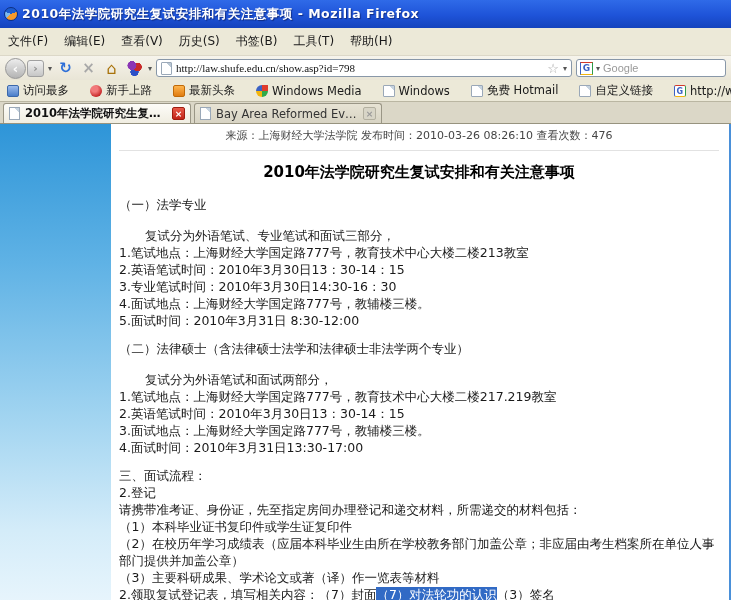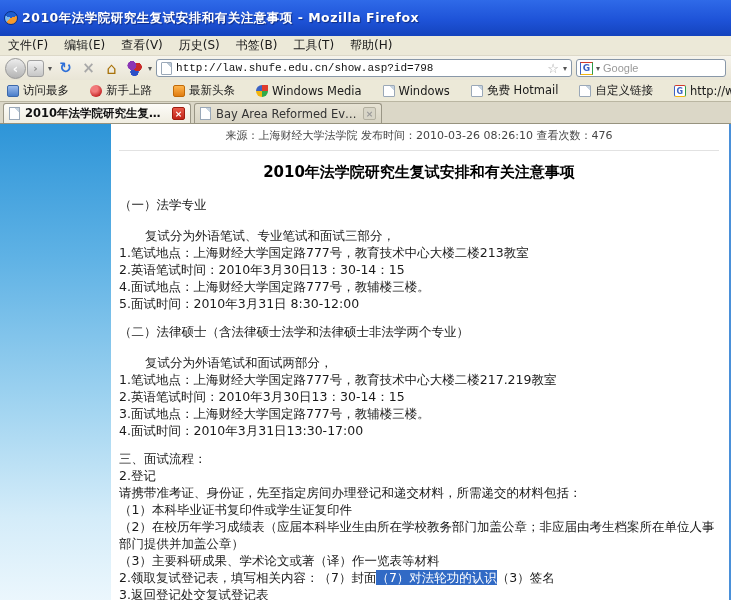--- a/index.html
+++ b/index.html
@@ -1,45 +1,45 @@
 <!DOCTYPE html>
 <html><head>
 <meta charset="utf-8">
 <style>
   * { box-sizing: border-box; }
   html,body { margin:0; padding:0; }
   body { width:731px; height:600px; overflow:hidden; font-family:"DejaVu Sans","Liberation Sans",sans-serif; background:#fff; }
   #window { width:731px; height:600px; display:flex; flex-direction:column; position:relative; }
 
   
-  .titlebar { height:36px; flex:none; background:linear-gradient(#2f6ae8 0%,#1e53d8 55%,#1443bd 100%); display:flex; align-items:center; padding:0 4px; gap:4px; }
+  .titlebar { height:28px; flex:none; background:linear-gradient(#2f6ae8 0%,#1e53d8 55%,#1443bd 100%); display:flex; align-items:center; padding:0 4px; gap:4px; }
   .fx-logo { width:14px; height:14px; flex:none; border-radius:50%; background:conic-gradient(from 110deg,#f79a2c 0 120deg,#7db9ee 120deg 180deg,#1d5dd0 180deg 320deg,#f79a2c 320deg); border:1px solid #0d2f80; }
   .titletext { color:#fff; font-weight:bold; font-size:12.5px; white-space:nowrap; text-shadow:1px 1px 1px rgba(0,0,30,.45); letter-spacing:.5px; }
 
   
-  .menubar { height:20px; flex:none; background:#ece9d8; border-bottom:1px solid #dcd8c8; display:flex; align-items:center; padding:0 8px; gap:16px; font-size:12px; color:#1a1a1a; }
+  .menubar { height:28px; flex:none; background:#ece9d8; border-bottom:1px solid #dcd8c8; display:flex; align-items:center; padding:0 8px; gap:16px; font-size:12px; color:#1a1a1a; }
   .menu-item { white-space:nowrap; cursor:default; }
 
   
   .navbar { height:24px; flex:none; background:linear-gradient(#f6f4ec,#e9e5d6); display:flex; align-items:center; padding:0 5px; gap:4px; }
   .btn-back { width:21px; height:21px; flex:none; border-radius:50%; border:1px solid #979797; background:linear-gradient(#ededed,#b3b3b3); color:#fdfdfd; display:flex; align-items:center; justify-content:center; font-size:13px; font-weight:bold; }
   .btn-fwd { width:17px; height:17px; flex:none; border-radius:3px; border:1px solid #a0a0a0; background:linear-gradient(#f2f2f2,#c6c6c6); color:#8f8f8f; display:flex; align-items:center; justify-content:center; font-size:11px; font-weight:bold; margin-left:-3px; }
   .caret { font-size:8px; color:#555; flex:none; }
   .nav-ico { width:19px; height:19px; flex:none; display:flex; align-items:center; justify-content:center; }
   .reload { color:#2e6fd8; font-size:15px; font-weight:bold; }
   .stop { color:#a8a8a8; font-size:15px; font-weight:bold; }
   .home { color:#a8720a; font-size:16px; }
   .balls { width:15px; height:15px;
     background:
       radial-gradient(circle at 33% 30%,#8a35b5 0 30%,transparent 32%),
       radial-gradient(circle at 70% 40%,#c82a2a 0 30%,transparent 32%),
       radial-gradient(circle at 50% 73%,#2b4fc8 0 30%,transparent 32%); }
   .urlbox { flex:1; min-width:0; height:18px; background:#fff; border:1px solid #8897a8; border-radius:3px; display:flex; align-items:center; padding:0 4px; gap:4px; }
   .page-ico { width:11px; height:13px; flex:none; background:linear-gradient(225deg,#b9c7d4 0 3px,#fff 3px); border:1px solid #9aa8b8; border-radius:1px; }
-  .url-input { flex:1; min-width:0; border:0; outline:0; background:transparent; font-family:Liberation Mono, monospace; font-size:11px; color:#111; padding:0; }
+  .url-input { flex:1; min-width:0; border:0; outline:0; background:transparent; font-family:Liberation Serif, serif; font-size:11px; color:#111; padding:0; }
   .star { color:#a9a9a9; font-size:13px; flex:none; }
   .searchbox { width:150px; flex:none; height:18px; background:#fff; border:1px solid #8897a8; border-radius:3px; display:flex; align-items:center; padding:0 3px; gap:3px; }
   .g-ico { width:13px; height:13px; flex:none; background:#fff; border:1px solid; border-color:#d23b2b #2c9a47 #f2b50f #3b62c4; color:#3b62c4; font-size:9px; font-weight:bold; display:flex; align-items:center; justify-content:center; }
   .search-input { flex:1; min-width:0; border:0; outline:0; font-size:11px; color:#333; padding:0; background:transparent; }
   .search-input::placeholder { color:#9a9a9a; }
 
   
   .bmbar { height:22px; flex:none; background:#ece9d8; border-bottom:1px solid #bab6a2; display:flex; align-items:center; padding:0 7px; gap:21px; font-size:11.5px; color:#1a1a1a; }
   .bm { display:flex; align-items:center; gap:4px; white-space:nowrap; cursor:default; }
   .bmico { width:12px; height:12px; flex:none; border-radius:2px; font-size:8px; line-height:11px; text-align:center; }
@@ -169,20 +169,21 @@
     <div class="side"></div>
     <div class="main">
       <div class="meta">来源：上海财经大学法学院 发布时间：2010-03-26 08:26:10 查看次数：476</div>
       <hr class="rule">
       <div class="page-title">2010年法学院研究生复试安排和有关注意事项</div>
       <div id="article-body">
           <div class="line gap">（一）法学专业</div>
           <div class="line gap indent">复试分为外语笔试、专业笔试和面试三部分，</div>
           <div class="line">1.笔试地点：上海财经大学国定路777号，教育技术中心大楼二楼213教室</div>
           <div class="line">2.英语笔试时间：2010年3月30日13：30-14：15</div>
+          <div class="line">3.专业笔试时间：2010年3月30日14:30-16：30</div>
           <div class="line">4.面试地点：上海财经大学国定路777号，教辅楼三楼。</div>
           <div class="line">5.面试时间：2010年3月31日 8:30-12:00</div>
           <div class="line gap-big">（二）法律硕士（含法律硕士法学和法律硕士非法学两个专业）</div>
           <div class="line indent">复试分为外语笔试和面试两部分，</div>
           <div class="line">1.笔试地点：上海财经大学国定路777号，教育技术中心大楼二楼217.219教室</div>
           <div class="line">2.英语笔试时间：2010年3月30日13：30-14：15</div>
           <div class="line">3.面试地点：上海财经大学国定路777号，教辅楼三楼。</div>
           <div class="line">4.面试时间：2010年3月31日13:30-17:00</div>
           <div class="line gap-big">三、面试流程：</div>
           <div class="line">2.登记</div>

